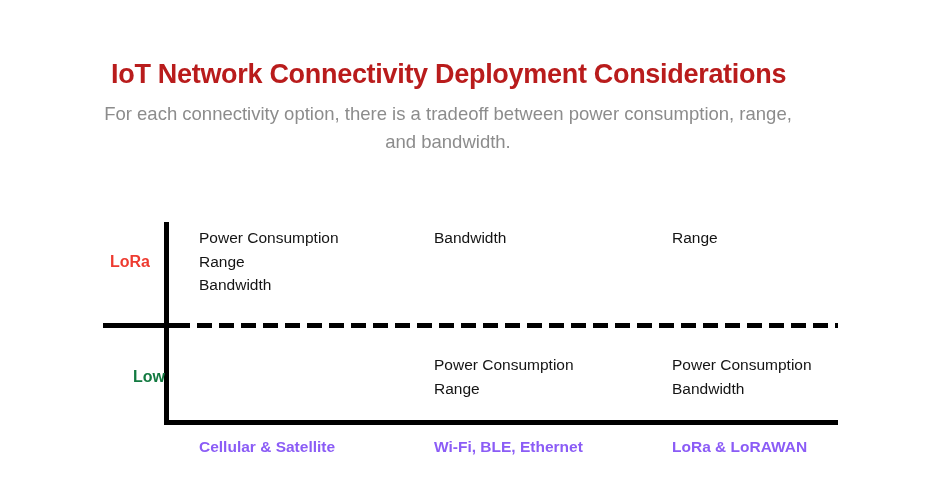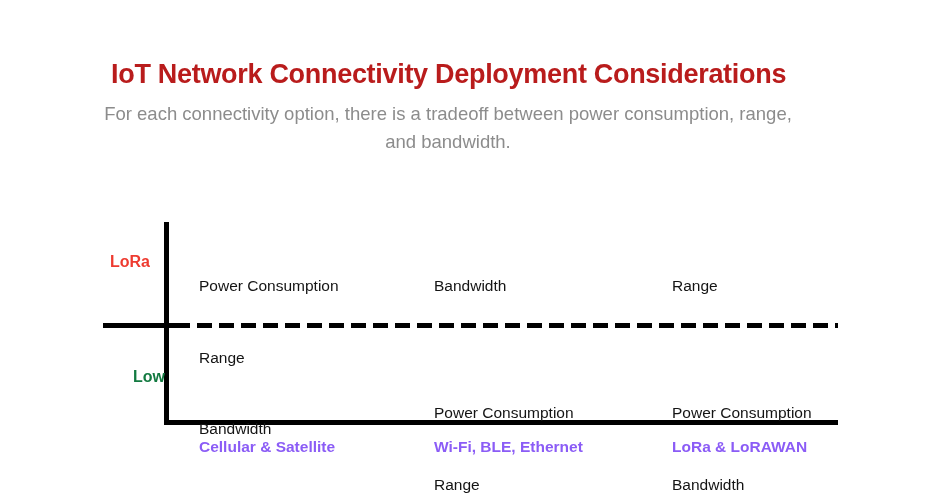--- a/index.html
+++ b/index.html
@@ -115,21 +115,21 @@
   }
 
   
   .cell {
     position: absolute;
     font-size: 15.5px;
     line-height: 23.5px;
     color: #141414;
     white-space: nowrap;
   }
-  .cell .row { display: block; margin-top: 48px; }
+  .cell .row { display: block; }
 
   .cell.c1-high { left: 199px; top: 226px; }
   .cell.c2-high { left: 434px; top: 226px; }
   .cell.c3-high { left: 672px; top: 226px; }
 
   .cell.c1-low  { left: 199px; top: 353px; }
   .cell.c2-low  { left: 434px; top: 353px; }
   .cell.c3-low  { left: 672px; top: 353px; }
 
   

